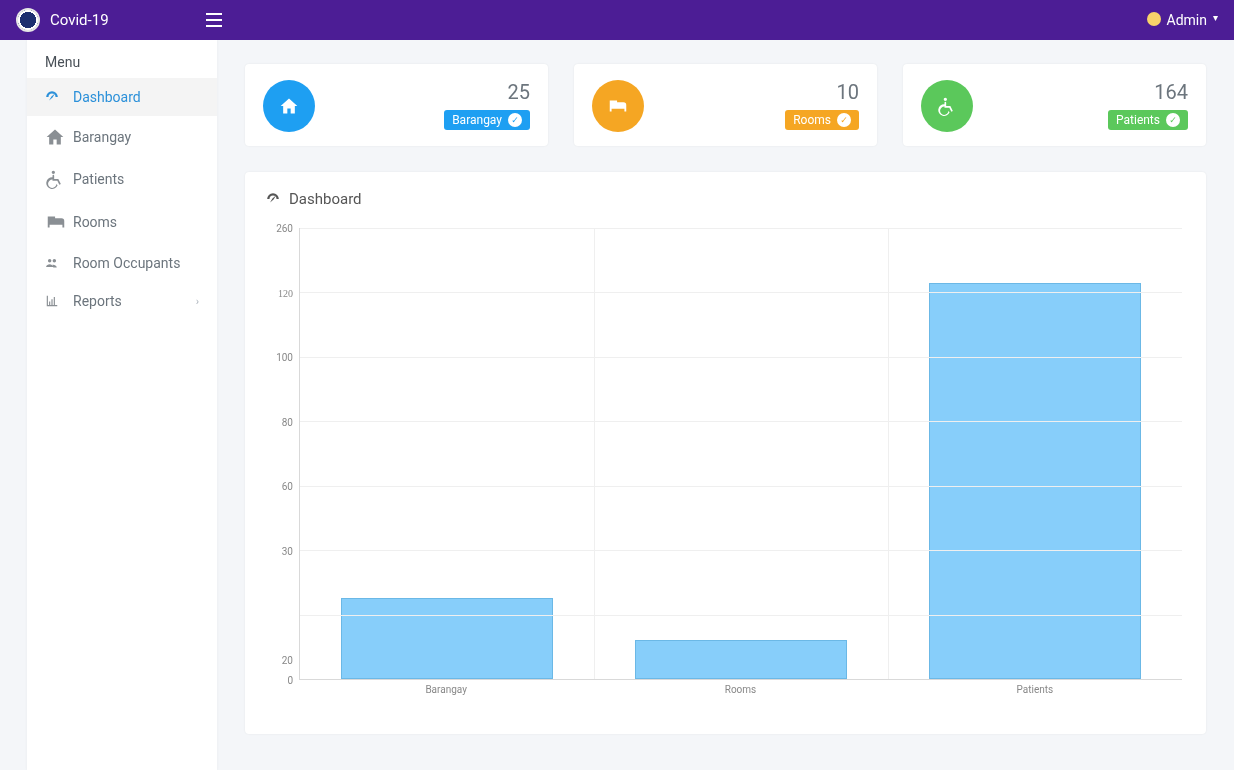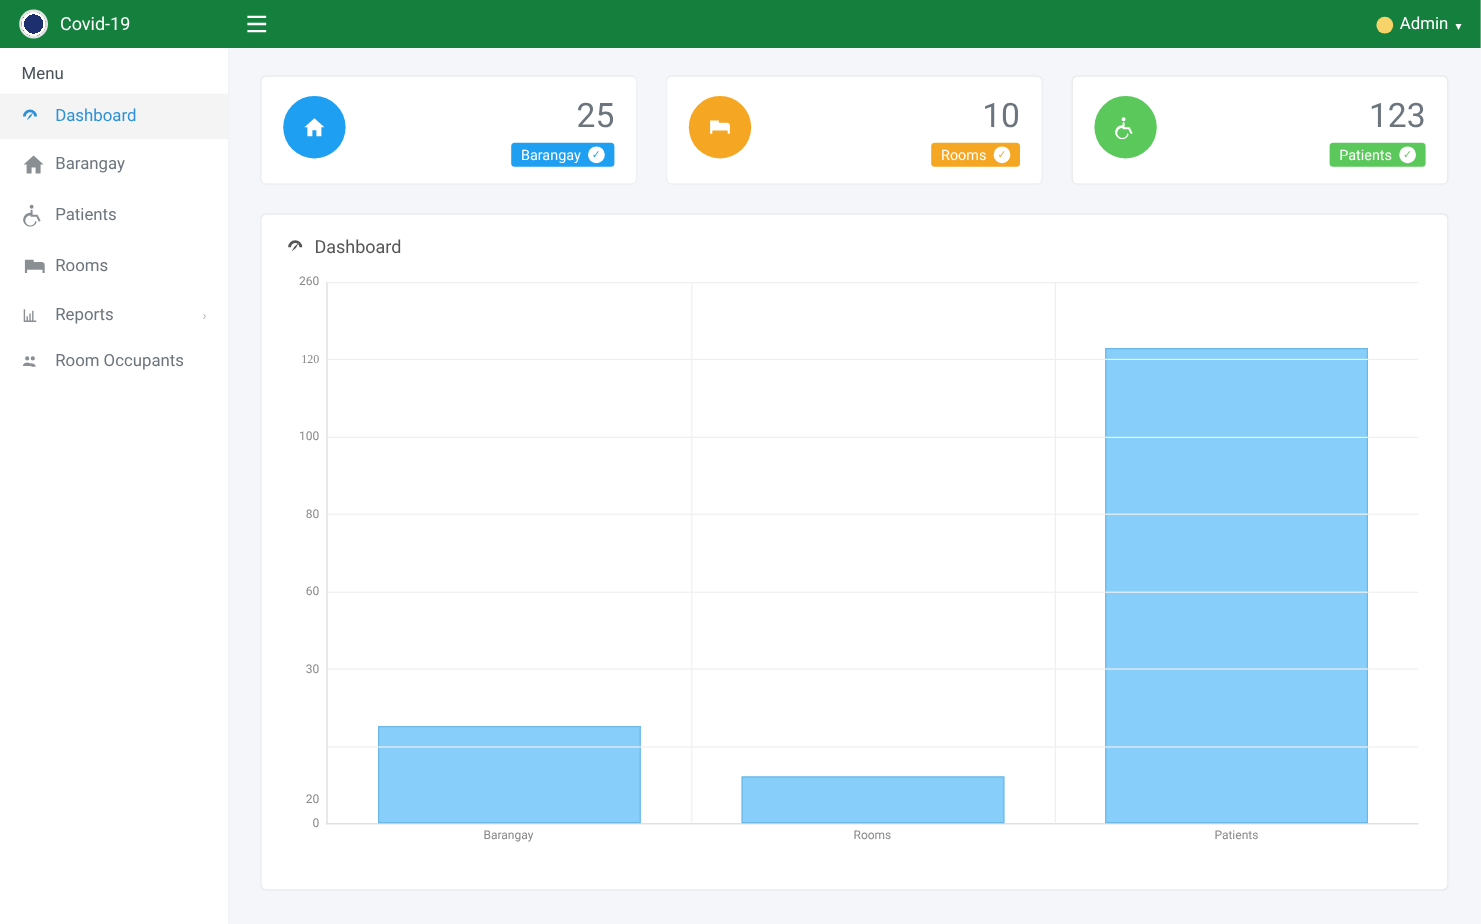--- a/index.html
+++ b/index.html
@@ -4,48 +4,49 @@
 <style>
   * { box-sizing: border-box; margin: 0; padding: 0; }
   body {
     font-family: -apple-system, "Segoe UI", Roboto, "Helvetica Neue", Arial, sans-serif;
     background: #f4f6f9;
     color: #495057;
     font-size: 14px;
   }
   
   .navbar {
-    background: #15803d;
+    background: #4c1d95;
     height: 40px;
     display: flex;
     align-items: center;
     padding: 0 16px;
     color: #fff;
     position: relative;
   }
   .brand-group { display:flex; align-items:center; gap:10px; width:190px;}
   .brand-logo {
     width: 24px; height:24px; border-radius:50%;
     background: radial-gradient(circle at 50% 50%, #1d2f6f 0 8px, #fff 8px 10px, #1d2f6f 10px 12px,#fff 12px);
     border:2px solid #e6e6e6;
     display:flex;align-items:center;justify-content:center;
     font-size:8px;color:#fff;
   }
   .brand-title { color:#fff; font-size:15px;}
   .hamburger { color:#fff; font-size:18px; cursor:pointer; }
-  .nav-right { margin-left:auto; display:flex; align-items:flex-end; gap:6px; cursor:pointer;}
+  .nav-right { margin-left:auto; display:flex; align-items:flex-start; gap:6px; cursor:pointer;}
   .nav-right .av { width:14px;height:14px;border-radius:50%;background:#f8d36a;display:inline-block;position:relative;}
   .nav-right .caret { font-size:10px;}
   
   .layout { display:flex; }
   .sidebar {
     width: 190px;
     background:#fff;
     min-height: 730px;
     box-shadow: 0 0 3px rgba(0,0,0,0.05);
+    margin-left: 27px;
   }
   .menu-header { padding: 14px 18px 0 18px; color:#495057; font-size:14px;}
   .menu { list-style:none; margin-top:8px;}
   .menu li {
     display:flex; align-items:center; gap:12px;
     padding: 11px 18px;
     color:#6c757d;
     cursor:pointer;
     position:relative;
   }
@@ -67,21 +68,21 @@
   }
   .stat-card .icon-wrap {
     width:52px;height:52px;border-radius:50%;
     display:flex;align-items:center;justify-content:center;
     color:#fff;font-size:22px;
   }
   .bg-blue{background:#1e9ff2;}
   .bg-orange{background:#f5a623;}
   .bg-green{background:#5bc85b;}
   .stat-right{text-align:right;}
-  .stat-number{ font-size:28px; color:#6c757d; margin-bottom:6px;}
+  .stat-number{ font-size:20px; color:#6c757d; margin-bottom:6px;}
   .badge {
     display:inline-flex; align-items:center; gap:6px;
     color:#fff; font-size:12px; padding:3px 8px;
     border-radius:3px;
   }
   .badge.blue{background:#1e9ff2;}
   .badge.orange{background:#f5a623;}
   .badge.green{background:#5bc85b;}
   .badge .check{
     width:14px;height:14px;border-radius:50%;background:#fff;
@@ -172,33 +173,33 @@
           <span class="icon">
             <svg width="22" height="22" viewBox="0 0 24 24">
               <path fill="#8a8f94" d="M3 6v12h2v-3h14v3h2v-7a3 3 0 00-3-3h-7V6H3zm4 4a2 2 0 100-4 2 2 0 000 4z"></path>
             </svg>
           </span>
           <span>Rooms</span>
         </li>
         <li>
           <span class="icon">
             <svg width="14" height="14" viewBox="0 0 24 24">
+              <path fill="#8a8f94" d="M8 11a3 3 0 100-6 3 3 0 000 6zm8 0a3 3 0 100-6 3 3 0 000 6zM2 19v-1c0-2.2 3.6-4 6-4s6 1.8 6 4v1H2zm12 0v-1c0-1.2-.6-2.2-1.6-3 .5-.1 1-.1 1.6-.1 2.4 0 6 1.8 6 4v1h-6z"></path>
+            </svg>
+          </span>
+          <span>Room Occupants</span>
+        </li>
+        <li>
+          <span class="icon">
+            <svg width="14" height="14" viewBox="0 0 24 24">
               <path fill="#8a8f94" d="M3 3v18h18v-2H5V3H3zm4 10h2v6H7v-6zm4-4h2v10h-2V9zm4-4h2v14h-2V5z"></path>
             </svg>
           </span>
           <span>Reports</span>
           <span class="chev">›</span>
-        </li>
-        <li>
-          <span class="icon">
-            <svg width="14" height="14" viewBox="0 0 24 24">
-              <path fill="#8a8f94" d="M8 11a3 3 0 100-6 3 3 0 000 6zm8 0a3 3 0 100-6 3 3 0 000 6zM2 19v-1c0-2.2 3.6-4 6-4s6 1.8 6 4v1H2zm12 0v-1c0-1.2-.6-2.2-1.6-3 .5-.1 1-.1 1.6-.1 2.4 0 6 1.8 6 4v1h-6z"></path>
-            </svg>
-          </span>
-          <span>Room Occupants</span>
         </li>
       </ul>
   </aside>
 
   <main class="content">
     <div class="cards-row" id="cards-row">
         <div class="stat-card">
           <div class="icon-wrap bg-blue">
             <svg width="20" height="20" viewBox="0 0 24 24">
               <path fill="#fff" d="M12 3l10 9h-3v9h-5v-6H10v6H5v-9H2z"></path>
@@ -219,21 +220,21 @@
               <span>Rooms</span>
               <span class="check"></span>
             </span></div>
         </div>
         <div class="stat-card">
           <div class="icon-wrap bg-green">
             <svg width="20" height="20" viewBox="0 0 24 24">
               <path fill="#fff" d="M12 4a2 2 0 11-4 0 2 2 0 014 0zm-2 3a1 1 0 011 1v4h5l3 6-1.8.9L14.8 14H9v-1.3A5 5 0 1013.7 18l1.4 1.4A7 7 0 119 10V8a1 1 0 011-1z"></path>
             </svg>
           </div>
-          <div class="stat-right"><div class="stat-number">123</div><span class="badge green">
+          <div class="stat-right"><div class="stat-number">164</div><span class="badge green">
               <span>Patients</span>
               <span class="check"></span>
             </span></div>
         </div>
       </div>
 
     <div class="panel">
       <div class="panel-title">
         <span>
           <svg width="16" height="14" viewBox="0 0 24 24">

